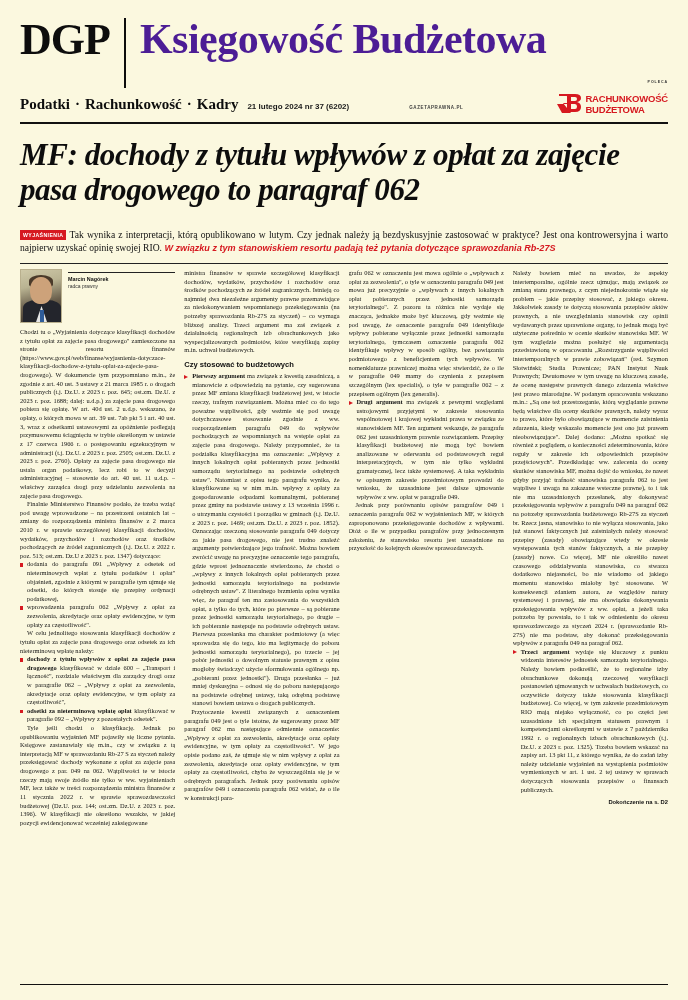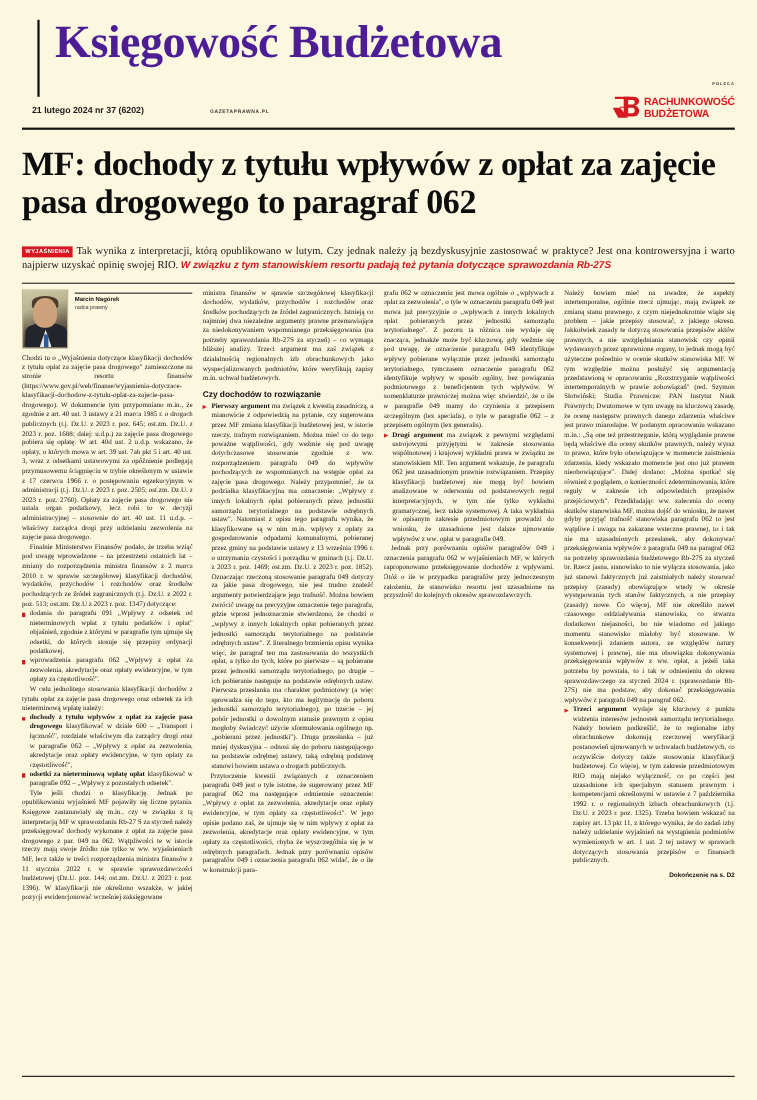--- a/index.html
+++ b/index.html
@@ -120,20 +120,21 @@
 
   
   .headline {
     font-family: "Liberation Serif", serif;
     font-weight: bold;
     font-size: 31px;
     line-height: 1.12;
     letter-spacing: -0.4px;
     color: #0d0d0d;
     margin-top: 14px;
+    font-style: italic;
   }
 
   
   .lead {
     margin-top: 15px;
     font-family: "Liberation Serif", serif;
     font-size: 9.6px;
     line-height: 1.38;
     color: #111;
     text-align: justify;
@@ -299,25 +300,29 @@
     border-top: 1.6px solid #111;
     margin-top: 5px;
   }
 </style>
 </head>
 <body>
 
 <div class="page">
 
   <div class="masthead">
+    <div class="dgp">DGP</div>
     <div class="mast-divider"></div>
     <div class="mast-title">Księgowość Budżetowa</div>
   </div>
 
   <div class="subbar">
+    <div class="sections">
+      <span>Podatki</span><span class="dot">·</span><span>Rachunkowość</span><span class="dot">·</span><span>Kadry</span>
+    </div>
     <div class="issue">21 lutego 2024  nr 37  (6202)</div>
     <div class="site">GAZETAPRAWNA.PL</div>
 
     <div class="promo">
       <div class="promo-label">POLECA</div>
       <div class="promo-logo">
         <svg width="25" height="23" viewBox="0 0 25 23">
           <path d="M2 2 L14 2 Q21 2 21 7 Q21 11 14 11 L6 11 L14 21 L5 21 L0 12 L9 12 Q15 12 15 7.5 Q15 4 9 4 L2 4 Z" fill="#d61920"></path>
           <path d="M10 2 L18 2 Q24 2 24 6 Q24 9 20 10 Q24 11 24 15 Q24 20 18 20 L10 20 Z" fill="#d61920"></path>
           <path d="M14 5 L18 5 Q20 5 20 7 Q20 9 18 9 L14 9 Z" fill="#fbf8df"></path>
@@ -367,21 +372,21 @@
       <p>W celu jednolitego stosowania klasyfikacji dochodów z tytułu opłat za zajęcie pasa drogowego oraz odsetek za ich nieterminową wpłatę należy:</p>
       <ul class="bullets">
         <li><span class="bold">dochody z tytułu wpływów z opłat za zajęcie pasa drogowego</span><span> klasyfikować w dziale 600 – „Transport i łączność", rozdziale właściwym dla zarządcy drogi oraz w paragrafie 062 – „Wpływy z opłat za zezwolenia, akredytacje oraz opłaty ewidencyjne, w tym opłaty za częstotliwość",</span></li>
         <li><span class="bold">odsetki za nieterminową wpłatę opłat</span><span> klasyfikować w paragrafie 092 – „Wpływy z pozostałych odsetek".</span></li>
       </ul>
       <p>Tyle jeśli chodzi o klasyfikację. Jednak po opublikowaniu wyjaśnień MF pojawiły się liczne pytania. Księgowe zastanawiały się m.in., czy w związku z tą interpretacją MF w sprawozdaniu Rb-27 S za styczeń należy przeksięgować dochody wykonane z opłat za zajęcie pasa drogowego z par. 049 na 062. Wątpliwości te w istocie rzeczy mają swoje źródło nie tylko w ww. wyjaśnieniach MF, lecz także w treści rozporządzenia ministra finansów z 11 stycznia 2022 r. w sprawie sprawozdawczości budżetowej (Dz.U. poz. 144; ost.zm. Dz.U. z 2023 r. poz. 1396). W klasyfikacji nie określono wszakże, w jakiej pozycji ewidencjonować wcześniej zaksięgowane</p>
     </div>
 
     <div class="col">
       <p class="noind">ministra finansów w sprawie szczegółowej klasyfikacji dochodów, wydatków, przychodów i rozchodów oraz środków pochodzących ze źródeł zagranicznych. Istnieją co najmniej dwa niezależne argumenty prawne przemawiające za niedokonywaniem wspomnianego przeksięgowania (na potrzeby sprawozdania Rb-27S za styczeń) – co wymaga bliższej analizy. Trzeci argument ma zaś związek z działalnością regionalnych izb obrachunkowych jako wyspecjalizowanych podmiotów, które weryfikują zapisy m.in. uchwał budżetowych.</p>
-      <div class="subhead">Czy dochodów to rozwiązanie</div>
+      <div class="subhead">Czy stosować to budżetowych</div>
       <p class="arrow-item noind"><span class="lead-bold">Pierwszy argument</span><span> ma związek z kwestią zasadniczą, a mianowicie z odpowiedzią na pytanie, czy sugerowana przez MF zmiana klasyfikacji budżetowej jest, w istocie rzeczy, trafnym rozwiązaniem. Można mieć co do tego poważne wątpliwości, gdy weźmie się pod uwagę dotychczasowe stosowanie zgodnie z ww. rozporządzeniem paragrafu 049 do wpływów pochodzących ze wspomnianych na wstępie opłat za zajęcie pasa drogowego. Należy przypomnieć, że ta podziałka klasyfikacyjna ma oznaczenie: „Wpływy z innych lokalnych opłat pobieranych przez jednostki samorządu terytorialnego na podstawie odrębnych ustaw". Natomiast z opisu tego paragrafu wynika, że klasyfikowane są w nim m.in. wpływy z opłaty za gospodarowanie odpadami komunalnymi, pobieranej przez gminy na podstawie ustawy z 13 września 1996 r. o utrzymaniu czystości i porządku w gminach (t.j. Dz.U. z 2023 r. poz. 1469; ost.zm. Dz.U. z 2023 r. poz. 1852). Oznaczając rzeczoną stosowanie paragrafu 049 dotyczy za jakie pasa drogowego, nie jest trudno znaleźć argumenty potwierdzające jego trafność. Można bowiem zwrócić uwagę na precyzyjne oznaczenie tego paragrafu, gdzie wprost jednoznacznie stwierdzono, że chodzi o „wpływy z innych lokalnych opłat pobieranych przez jednostki samorządu terytorialnego na podstawie odrębnych ustaw". Z literalnego brzmienia opisu wynika więc, że paragraf ten ma zastosowania do wszystkich opłat, a tylko do tych, które po pierwsze – są pobierane przez jednostki samorządu terytorialnego, po drugie – ich pobieranie następuje na podstawie odrębnych ustaw. Pierwsza przesłanka ma charakter podmiotowy (a więc sprowadza się do tego, kto ma legitymację do poboru jednostki samorządu terytorialnego), po trzecie – jej pobór jednostki o dowolnym statusie prawnym z opisu mogłoby świadczyć użycie sformułowania ogólnego np. „pobierani przez jednostki"). Druga przesłanka – już mniej dyskusyjna – odnosi się do poboru następującego na podstawie odrębnej ustawy, taką odrębną podstawę stanowi bowiem ustawa o drogach publicznych.</span></p>
       <p>Przytoczenie kwestii związanych z oznaczeniem paragrafu 049 jest o tyle istotne, że sugerowany przez MF paragraf 062 ma następujące odmiennie oznaczenie: „Wpływy z opłat za zezwolenia, akredytacje oraz opłaty ewidencyjne, w tym opłaty za częstotliwości". W jego opisie podano zaś, że ujmuje się w nim wpływy z opłat za zezwolenia, akredytacje oraz opłaty ewidencyjne, w tym opłaty za częstotliwości, chyba że wyszczególnia się je w odrębnych paragrafach. Jednak przy porównaniu opisów paragrafów 049 i oznaczenia paragrafu 062 widać, że o ile w konstrukcji para-</p>
     </div>
 
     <div class="col">
       <p class="noind">grafu 062 w oznaczeniu jest mowa ogólnie o „wpływach z opłat za zezwolenia", o tyle w oznaczeniu paragrafu 049 jest mowa już precyzyjnie o „wpływach z innych lokalnych opłat pobieranych przez jednostki samorządu terytorialnego". Z pozoru ta różnica nie wydaje się znacząca, jednakże może być kluczową, gdy weźmie się pod uwagę, że oznaczenie paragrafu 049 identyfikuje wpływy pobierane wyłącznie przez jednostki samorządu terytorialnego, tymczasem oznaczenie paragrafu 062 identyfikuje wpływy w sposób ogólny, bez powiązania podmiotowego z beneficjentem tych wpływów. W nomenklaturze prawniczej można więc stwierdzić, że o ile w paragrafie 049 mamy do czynienia z przepisem szczególnym (lex specialis), o tyle w paragrafie 062 – z przepisem ogólnym (lex generalis).</p>
       <p class="arrow-item noind"><span class="lead-bold">Drugi argument</span><span> ma związek z pewnymi względami ustrojowymi przyjętymi w zakresie stosowania wspólnotowej i krajowej wykładni prawa w związku ze stanowiskiem MF. Ten argument wskazuje, że paragrafu 062 jest uzasadnionym prawnie rozwiązaniem. Przepisy klasyfikacji budżetowej nie mogą być bowiem analizowane w oderwaniu od podstawowych reguł interpretacyjnych, w tym nie tylko wykładni gramatycznej, lecz także systemowej. A taka wykładnia w opisanym zakresie przedmiotowym prowadzi do wniosku, że uzasadnione jest dalsze ujmowanie wpływów z ww. opłat w paragrafie 049.</span></p>
       <p>Jednak przy porównaniu opisów paragrafów 049 i oznaczenia paragrafu 062 w wyjaśnieniach MF, w których zaproponowano przeksięgowanie dochodów z wpływami. Otóż o ile w przypadku paragrafów przy jednoczesnym założeniu, że stanowisko resortu jest uzasadnione na przyszłość do kolejnych okresów sprawozdawczych.</p>
     </div>
 

